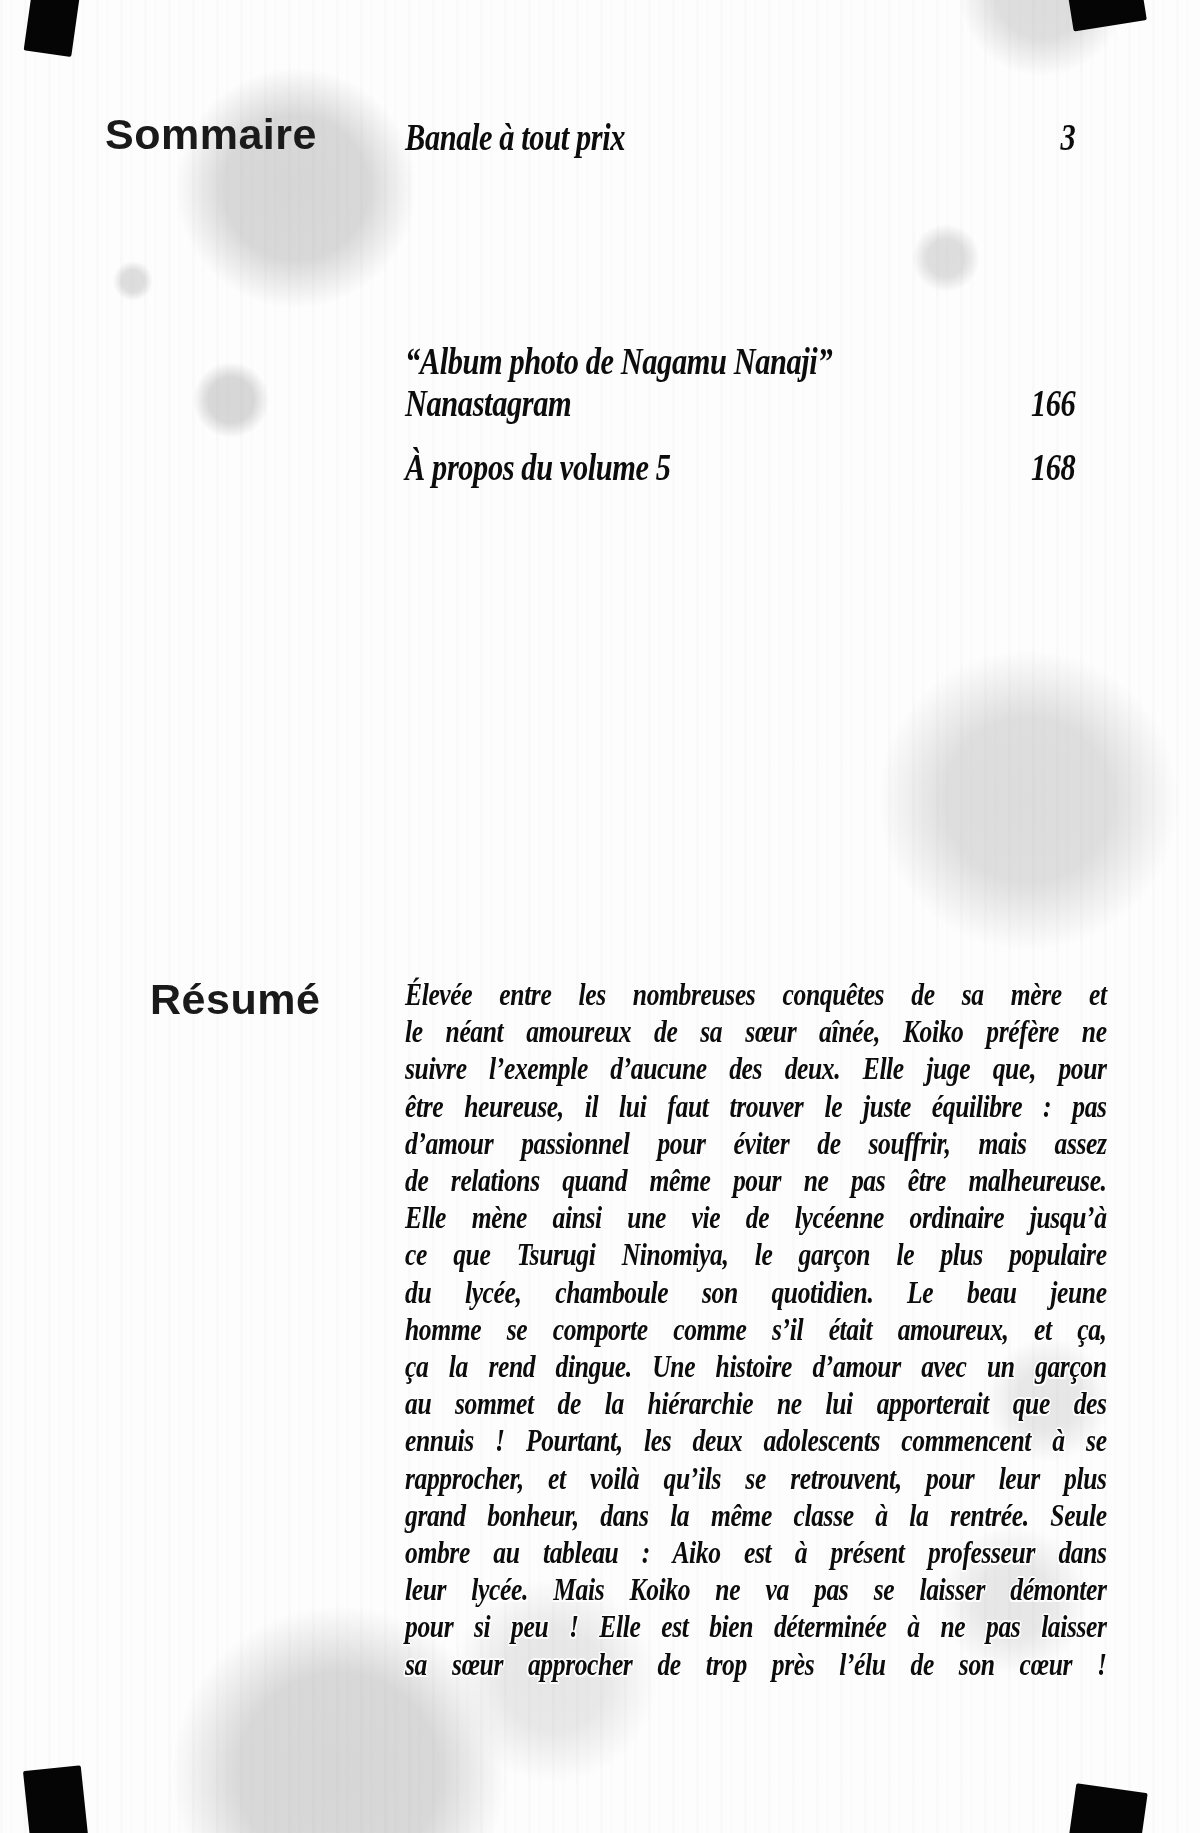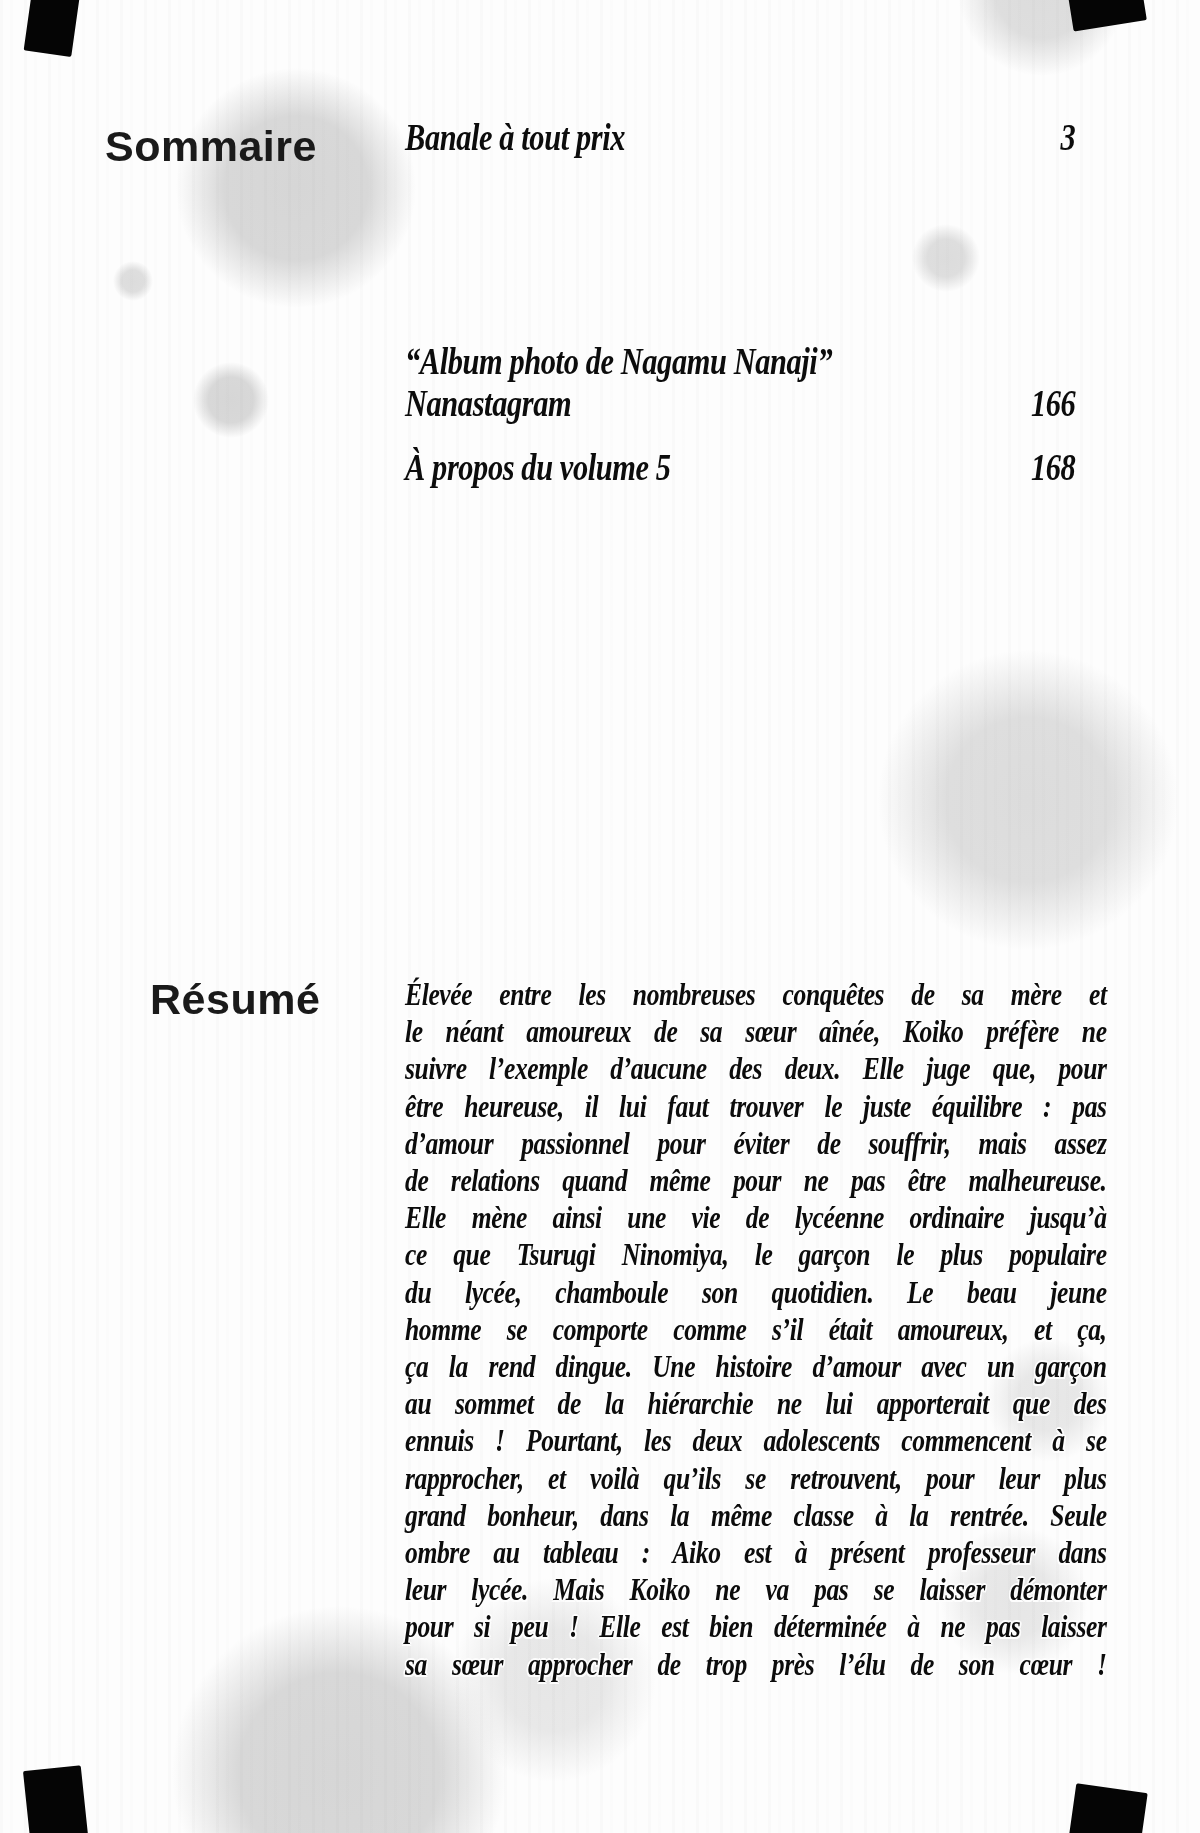--- a/index.html
+++ b/index.html
@@ -38,21 +38,21 @@
   .c-tr{left:1070px;top:-16px;width:74px;height:42px;transform:rotate(-9deg);}
   .c-bl{left:27px;top:1768px;width:58px;height:80px;transform:rotate(-6deg);}
   .c-br{left:1072px;top:1788px;width:72px;height:58px;transform:rotate(8deg);}
 
   .heading{
     position:absolute;z-index:4;
     font-family:"Liberation Sans",sans-serif;
     font-weight:700;font-size:43px;line-height:48px;
     color:#1a1a1a;letter-spacing:0.5px;margin:0;
   }
-  .h-sommaire{left:105px;top:122px;}
+  .h-sommaire{left:105px;top:110px;}
   .h-resume{left:150px;top:975px;}
 
   
   .display{
     font-family:"Liberation Serif",serif;
     font-weight:bold;font-style:italic;
     color:#0c0c0c;letter-spacing:-0.5px;
   }
   .toc-row{
     position:absolute;left:405px;width:838px;z-index:4;

